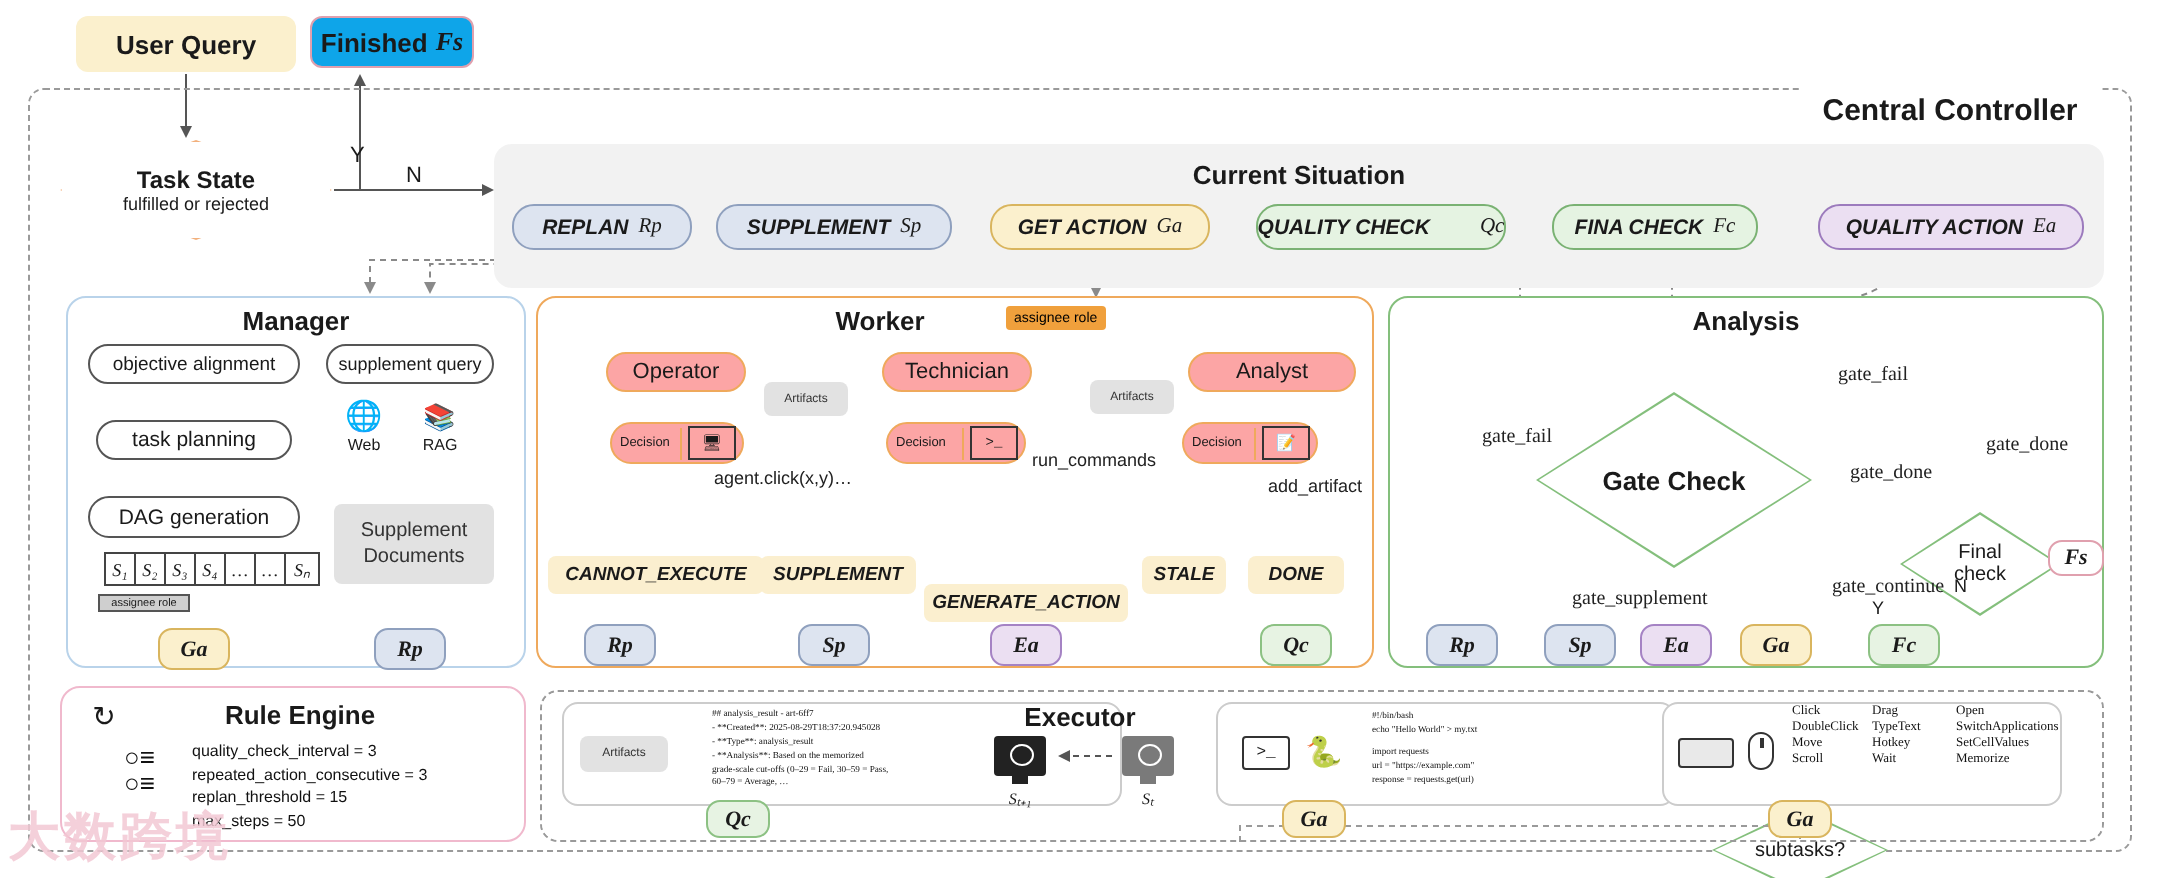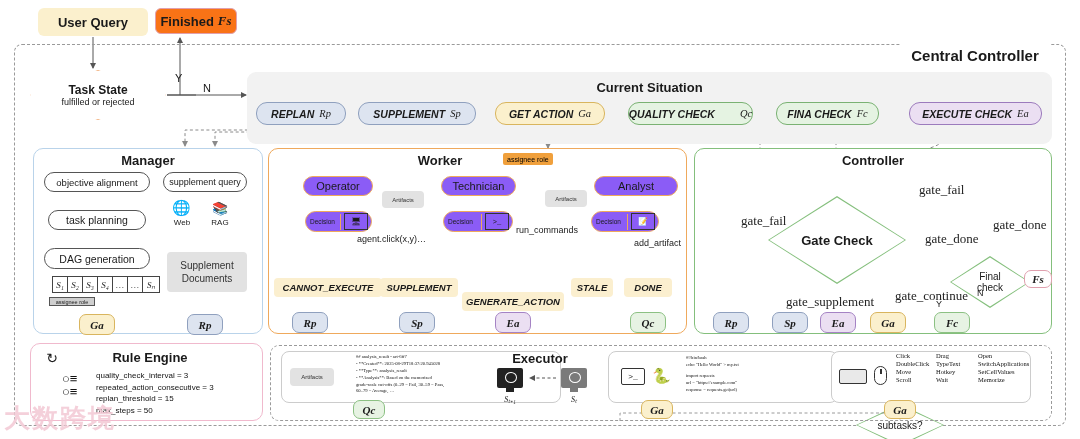--- a/index.html
+++ b/index.html
@@ -4,21 +4,21 @@
 <style>
   html,body{margin:0;padding:0;background:#fff;}
   body{width:1080px;height:439px;position:relative;overflow:hidden;
        font-family:"Liberation Sans","DejaVu Sans",sans-serif;color:#1a1a1a;}
   .abs{position:absolute;box-sizing:border-box;}
   .ctr{display:flex;align-items:center;justify-content:center;text-align:center;}
 
   
   .userquery{left:38px;top:8px;width:110px;height:28px;background:#fbf0cd;border-radius:6px;
              font-weight:bold;font-size:13px;}
-  .finished{left:155px;top:8px;width:82px;height:26px;background:#f97316;border:1.3px solid #e0a0ae;
+  .finished{left:155px;top:8px;width:82px;height:26px;background:#0ea5e9;border:1.3px solid #e0a0ae;
             border-radius:6px;font-weight:bold;font-size:13px;}
   .finished i{font-family:"Liberation Serif",serif;font-style:italic;font-size:13px;margin-left:4px;}
 
   
   .controller{left:14px;top:44px;width:1052px;height:382px;border:1.2px dashed #9a9a9a;border-radius:8px;}
   .controller-label{left:900px;top:44px;width:150px;height:22px;font-weight:bold;font-size:15px;
                     background:#fff;}
   .taskstate{left:30px;top:70px;width:136px;height:50px;}
   .taskstate .dshape{position:absolute;inset:0;border:1.4px solid #f2b07c;
         clip-path:polygon(50% 0,100% 50%,50% 100%,0 50%);background:#fff;}
@@ -44,21 +44,21 @@
   .panel{border-radius:10px;background:#fff;}
   .panel-title{font-weight:bold;font-size:13px;}
   .manager{left:33px;top:148px;width:230px;height:186px;border:1.3px solid #b9d3ea;}
   .worker{left:268px;top:148px;width:419px;height:186px;border:1.3px solid #efa95c;}
   .evaluator{left:694px;top:148px;width:358px;height:186px;border:1.3px solid #84bf7c;}
   .ruleengine{left:30px;top:343px;width:233px;height:78px;border:1.3px solid #f0b9cd;}
   .execpanel{left:270px;top:345px;width:782px;height:76px;border:1.2px dashed #9a9a9a;border-radius:9px;}
 
   
   .rbox{border:1.1px solid #555;border-radius:11px;background:#fff;font-size:9.5px;}
-  .obox{border:1.1px solid #efa95c;border-radius:11px;background:#8b5cf6;font-size:11px;}
+  .obox{border:1.1px solid #efa95c;border-radius:11px;background:#fca5a5;font-size:11px;}
   .grayblock{background:#e2e2e2;border-radius:4px;font-size:10px;color:#333;}
 
   .statebox{border:1px solid #444;font-family:"Liberation Serif",serif;font-style:italic;font-size:9px;}
   .assignee{background:#cfcfcf;border:1px solid #555;font-size:5.5px;padding:0 2px;}
   .assignee-o{background:#f0a03c;font-size:7px;color:#000;border-radius:2px;padding:1px 4px;}
 
   .tag{height:19px;border-radius:4px;background:#fbefcf;font-style:italic;font-weight:bold;
        font-size:9.5px;white-space:nowrap;padding:0 6px;}
 
   .token{width:36px;height:21px;border-radius:7px;font-family:"Liberation Serif",serif;
@@ -70,21 +70,21 @@
   .t-red{background:#fff;border-color:#e0a0ae;width:28px;}
 
   .diam-green{position:relative;}
   .diam-green .dg{position:absolute;inset:0;background:#84bf7c;
         clip-path:polygon(50% 0,100% 50%,50% 100%,0 50%);}
   .diam-green .dg:after{content:"";position:absolute;inset:1.4px;background:#fff;
         clip-path:polygon(50% 0,100% 50%,50% 100%,0 50%);}
   .diam-lbl{position:absolute;inset:0;display:flex;align-items:center;justify-content:center;
             text-align:center;font-size:11px;}
 
-  .edgelbl{font-family:"Liberation Serif",serif;font-size:13px;color:#222;white-space:nowrap;}
+  .edgelbl{font-family:"Liberation Serif",serif;font-size:10px;color:#222;white-space:nowrap;}
   .flowlbl{font-size:9px;color:#222;white-space:nowrap;}
 
   .codeblk{font-family:"Liberation Serif",serif;font-size:4.6px;line-height:1.5;color:#111;}
   .actword{font-family:"Liberation Serif",serif;font-size:6.5px;color:#111;}
   .ruletxt{font-size:8px;line-height:1.45;color:#111;}
 
   svg.layer{position:absolute;left:0;top:0;width:1080px;height:439px;pointer-events:none;}
   .wm{position:absolute;left:4px;top:401px;font-size:26px;font-weight:bold;color:#f3c8d4;
       letter-spacing:2px;font-family:"DejaVu Sans",sans-serif;opacity:.85;}
 </style>
@@ -227,21 +227,21 @@
   </div>
 <div class="abs ctr pill p-green" style="left:628px;top:102px;width:125px;gap:20px;">
   <span>QUALITY CHECK</span>
     <em>Qc</em>
   </div>
 <div class="abs ctr pill p-green" style="left:776px;top:102px;width:103px;">
   <span>FINA CHECK</span>
     <em>Fc</em>
   </div>
 <div class="abs ctr pill p-purple" style="left:909px;top:102px;width:133px;">
-  <span>EXECUTE CHECK</span>
+  <span>QUALITY ACTION</span>
     <em>Ea</em>
   </div>
 
 <div class="abs panel manager"></div>
 <div class="abs ctr panel-title" style="left:33px;top:152px;width:230px;height:16px;">Manager</div>
 
 <div class="abs ctr rbox" style="left:44px;top:172px;width:106px;height:20px;">
   <span>objective alignment</span>
   </div>
 <div class="abs ctr rbox" style="left:48px;top:210px;width:98px;height:20px;font-size:10.5px;">
@@ -321,42 +321,42 @@
 <div class="abs ctr tag" style="left:462px;top:292px;width:102px;">GENERATE_ACTION</div>
 <div class="abs ctr tag" style="left:571px;top:278px;width:42px;">STALE</div>
 <div class="abs ctr tag" style="left:624px;top:278px;width:48px;">DONE</div>
 
 <div class="abs ctr token t-blue" style="left:292px;top:312px;">Rp</div>
 <div class="abs ctr token t-blue" style="left:399px;top:312px;">Sp</div>
 <div class="abs ctr token t-purple" style="left:495px;top:312px;">Ea</div>
 <div class="abs ctr token t-green" style="left:630px;top:312px;">Qc</div>
 
 <div class="abs panel evaluator"></div>
-<div class="abs ctr panel-title" style="left:694px;top:152px;width:358px;height:16px;">Controller</div>
+<div class="abs ctr panel-title" style="left:694px;top:152px;width:358px;height:16px;">Analysis</div>
 
 <div class="abs diam-green" style="left:768px;top:196px;width:138px;height:88px;">
   <div class="dg"></div>
     <div class="diam-lbl" style="font-weight:bold;font-size:13px;">Gate Check</div>
 </div>
 <div class="abs diam-green" style="left:950px;top:168px;width:80px;height:52px;">
   <div class="dg"></div>
   <div class="diam-lbl" style="flex-direction:column;line-height:1.1;font-size:10px;">
     <span>Final</span>
     <span>check</span>
   </div>
 </div>
 <div class="abs diam-green" style="left:856px;top:264px;width:88px;height:42px;">
   <div class="dg"></div>
     <div class="diam-lbl" style="font-size:10px;">subtasks?</div>
 </div>
 
 <div class="abs edgelbl" style="left:741px;top:213px;">gate_fail</div>
 <div class="abs edgelbl" style="left:919px;top:182px;">gate_fail</div>
 <div class="abs edgelbl" style="left:786px;top:294px;">gate_supplement</div>
-<div class="abs edgelbl" style="left:851px;top:288px;padding-left:44px;">gate_continue</div>
+<div class="abs edgelbl" style="left:872px;top:288px;padding-left:44px;">gate_continue</div>
 <div class="abs edgelbl" style="left:925px;top:231px;">gate_done</div>
 <div class="abs edgelbl" style="left:993px;top:217px;">gate_done</div>
 <div class="abs" style="left:936px;top:299px;font-size:9px;">Y</div>
 <div class="abs" style="left:977px;top:288px;font-size:9px;">N</div>
 
 <div class="abs ctr token t-red" style="left:1024px;top:270px;height:18px;font-weight:bold;">Fs</div>
 
 <div class="abs ctr token t-blue" style="left:713px;top:312px;">Rp</div>
 <div class="abs ctr token t-blue" style="left:772px;top:312px;">Sp</div>
 <div class="abs ctr token t-purple" style="left:820px;top:312px;">Ea</div>

